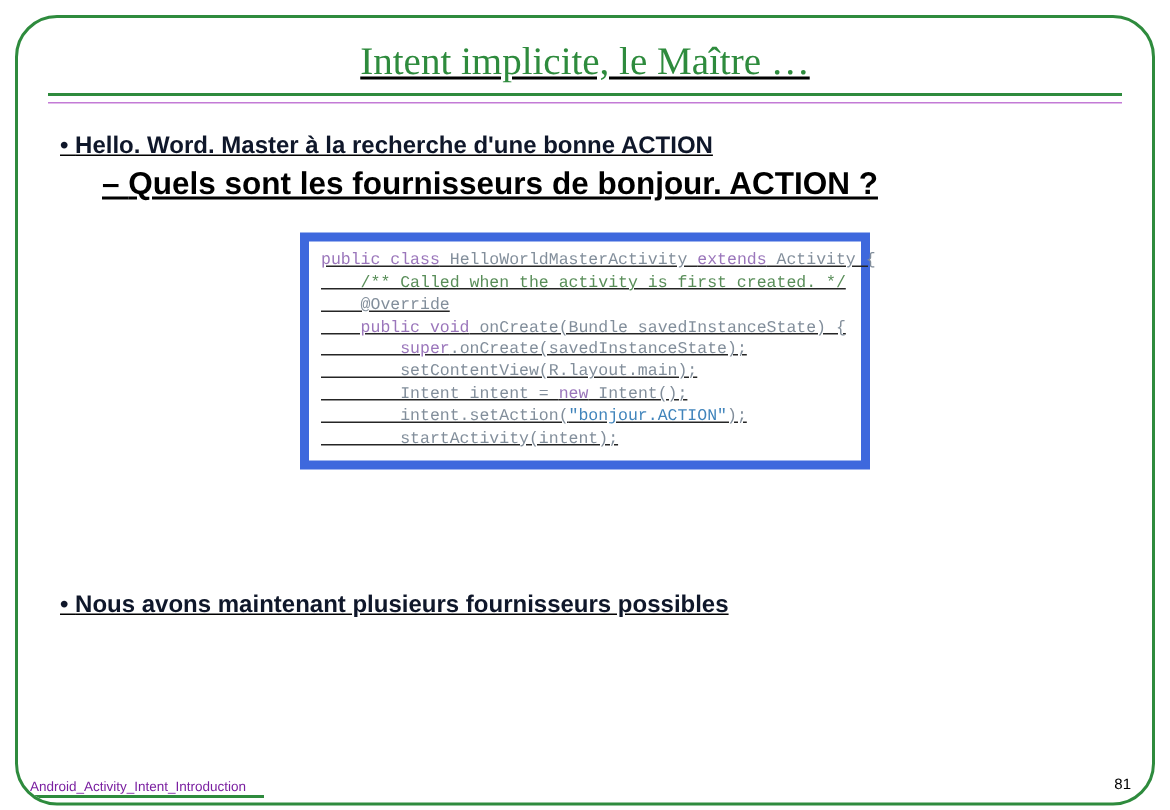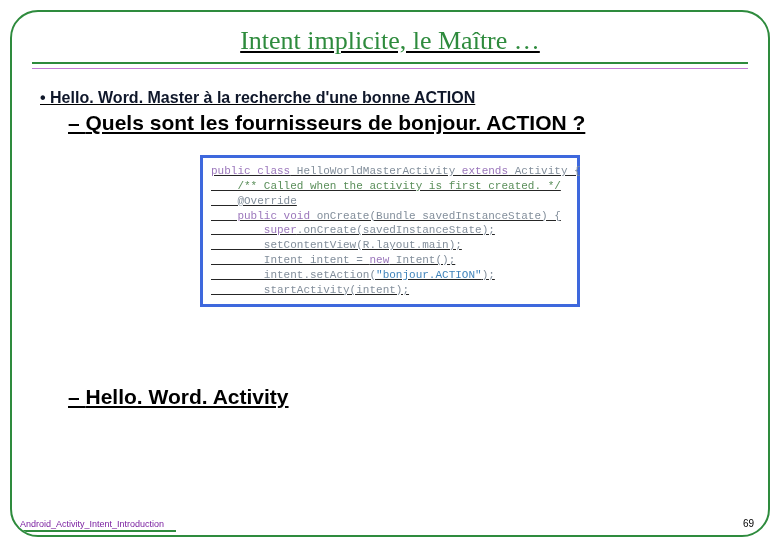--- a/index.html
+++ b/index.html
@@ -59,21 +59,21 @@
   }
   .bullet-l2::before {
     content: "–  ";
   }
   .gap-sm { height: 12px; }
   .gap-md { height: 36px; }
   .gap-lg { height: 40px; }
   .code-box {
     width: 380px;
     margin: 6px auto 0 auto;
-    border: 3px solid #1d4ed8;
+    border: 6px solid #1d4ed8;
     background: #fff;
     padding: 6px 8px;
     font-family: "Courier New", monospace;
     font-size: 11px;
     line-height: 1.35;
     color: #6d7b8a;
     white-space: pre;
     filter: blur(0.4px);
     opacity: 0.85;
   }
@@ -126,21 +126,21 @@
 <span>        setContentView(R.layout.main);</span>
 <span>        Intent intent = </span><span class="kw">new</span><span> Intent();</span>
 <span>        intent.setAction(</span><span class="str">"bonjour.ACTION"</span><span>);</span>
 <span>        startActivity(intent);</span></div>
 
     <div class="gap-md"></div>
 
 
     <div class="gap-lg"></div>
 
-    <div class="bullet-l2">Hello. Word. Activity</div>
+    <div class="bullet-l1">Nous avons maintenant plusieurs fournisseurs possibles</div>
 
   </div>
 
   <div class="footer-left">Android_Activity_Intent_Introduction</div>
   <div class="footer-underline"></div>
-  <div class="footer-right">69</div>
+  <div class="footer-right">81</div>
 
 </div>
 
 </body></html>

